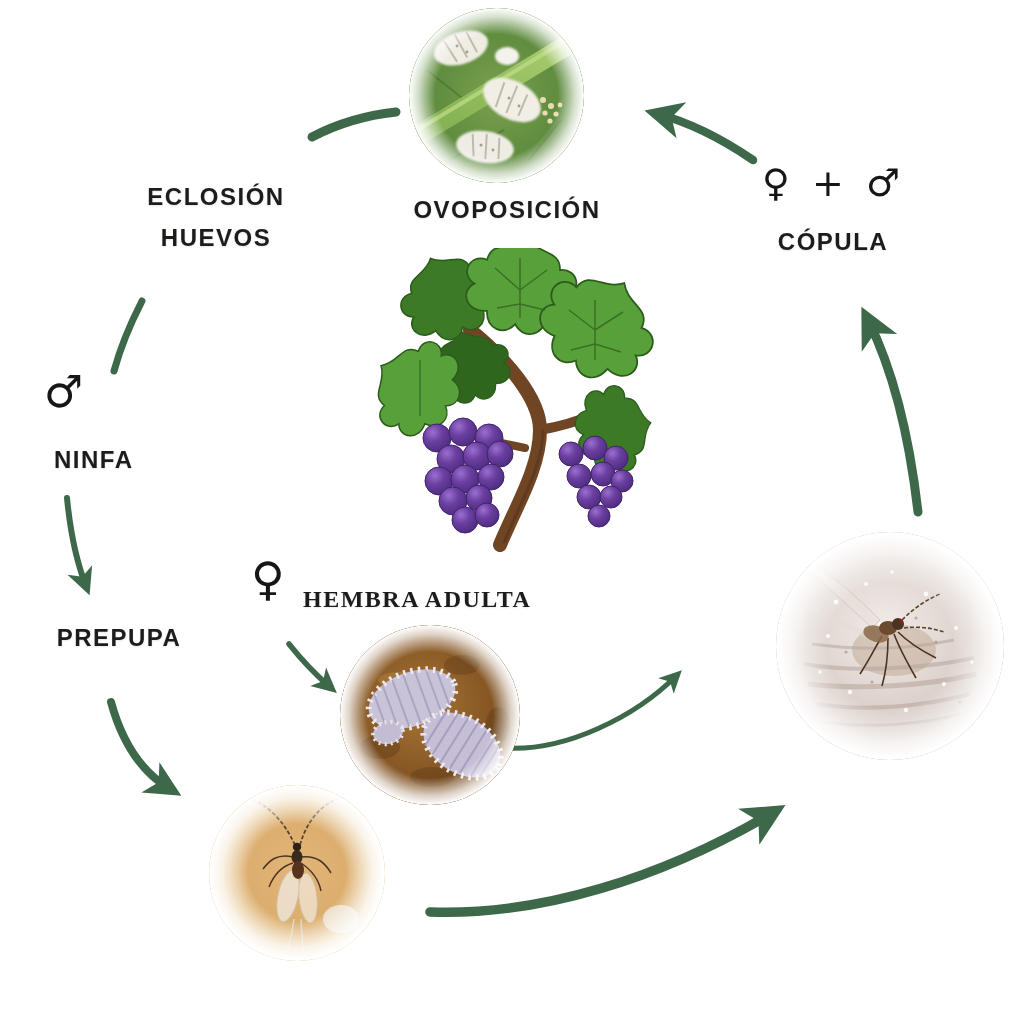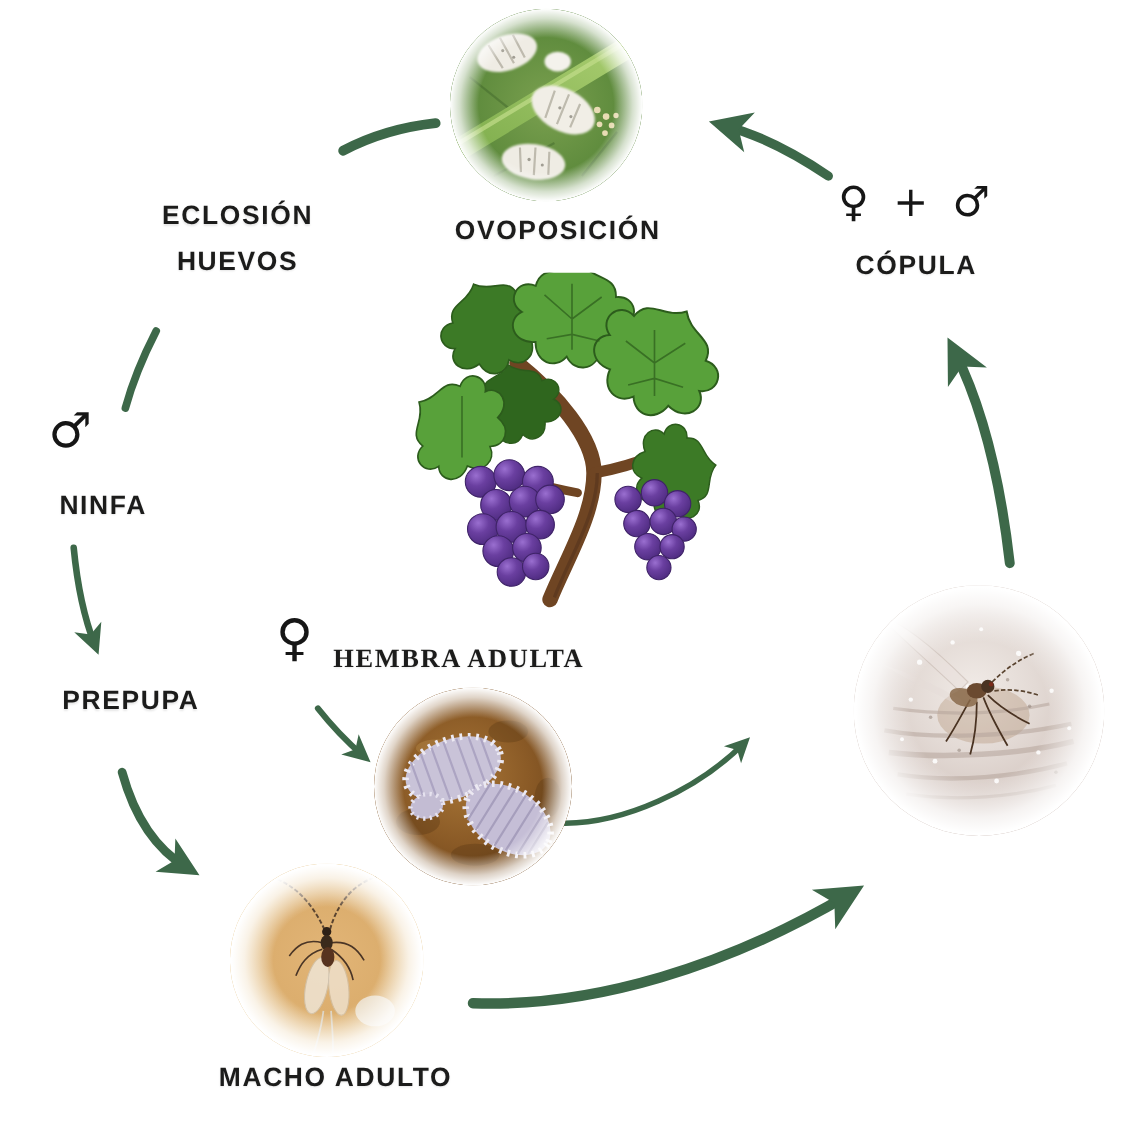--- a/index.html
+++ b/index.html
@@ -310,15 +310,14 @@
   <div class="sym" style="left:44px;top:370px;font-size:44px;">♂</div>
   <div class="lbl f26" style="left:54px;top:446px;">NINFA</div>
 
   <div class="lbl f26 ctr" style="left:103px;top:618px;line-height:39px;margin-left:16px;">
     <div>PREPUPA</div>
   </div>
 
   <div class="sym" style="left:251px;top:556px;font-size:46px;">♀</div>
   <div class="lbl f26" style="left:303px;top:586px;font-family:Liberation Serif, serif;">HEMBRA ADULTA</div>
 
-  <div class="lbl f26 ctr" style="left:305px;top:966px;">MACHO ADULTO</div>
 
 </div>
 
 </body></html>

